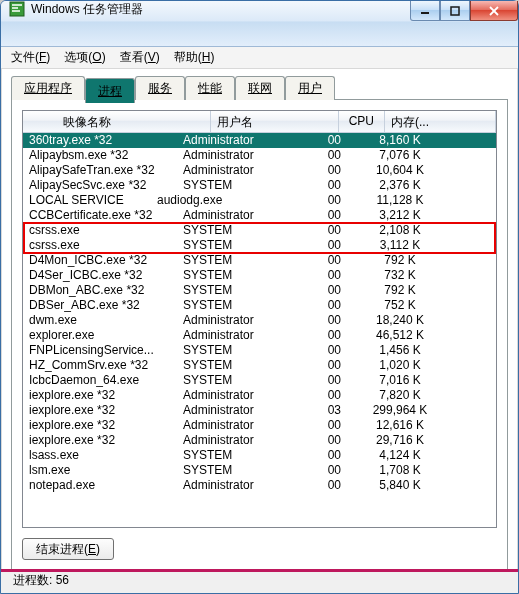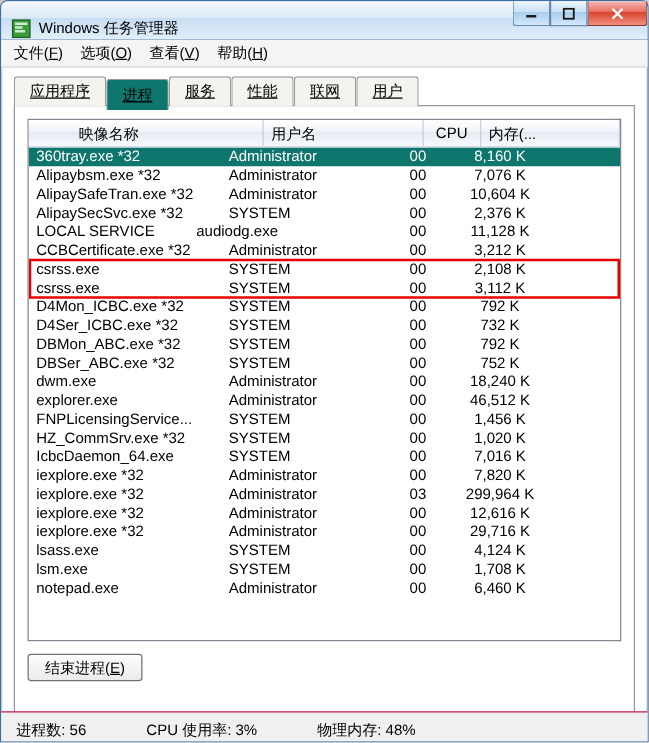--- a/index.html
+++ b/index.html
@@ -1,18 +1,18 @@
 <!DOCTYPE html>
 <html><head>
 <meta charset="utf-8">
 <style>
   * { box-sizing: border-box; margin: 0; padding: 0; font-family: "Segoe UI", Tahoma, sans-serif; }
   body { background: #ccc; width: 519px; height: 594px; overflow: hidden; font-size: 12px; }
   .window { position: relative; width: 519px; height: 594px; border: 1px solid #3a6ea5; border-radius: 6px 6px 0 0; background: #fff; box-shadow: 0 0 0 1px rgba(0,0,0,.15) inset; }
-  .titlebar { height: 31px; background: linear-gradient(#f3f8fd,#dbe9f8 45%,#c7ddf2 46%,#e2eefb); border-bottom: 1px solid #9fb9d6; display: flex; align-items: flex-end; padding-left: 8px; border-radius: 5px 5px 0 0; }
+  .titlebar { height: 46px; background: linear-gradient(#f3f8fd,#dbe9f8 45%,#c7ddf2 46%,#e2eefb); border-bottom: 1px solid #9fb9d6; display: flex; align-items: flex-start; padding-left: 8px; border-radius: 5px 5px 0 0; }
   .titlebar .icon { width: 16px; height: 16px; margin-right: 6px; }
   .titlebar .title { color: #000; font-size: 12px; flex: 1; }
   .winbtns { display: flex; height: 100%; padding-top: 0; }
   .winbtn { width: 30px; height: 20px; margin-left: 0; border: 1px solid #6a8ab0; border-top: none; background: linear-gradient(#eef6fd,#c9e1f8 45%,#a9cdee 46%,#d3e7fb); display: flex; align-items: center; justify-content: center; }
   .winbtn.min { border-radius: 0 0 0 3px; }
   .winbtn.close { width: 48px; border-radius: 0 0 3px 0; background: linear-gradient(#f7b8b2,#e56e60 45%,#d8412e 46%,#f09080); border-color: #8a3a30; }
   .winbtn svg { display: block; }
   .menubar { height: 22px; display: flex; align-items: center; gap: 14px; padding: 0 10px; background: #f4f4f4; border-bottom: 1px solid #d8d8d8; font-size: 12px; }
   .menuitem { cursor: default; }
   .menuitem u { text-decoration: underline; }
@@ -34,21 +34,21 @@
   .cel { overflow: hidden; text-overflow: clip; padding: 0 6px; }
   .cel.image { width: 154px; }
   .cel.user  { width: 128px; }
   .cel.cpu   { width: 46px; text-align: right; padding-right: 10px;}
   .cel.mem   { width: 96px; text-align: center; padding-right: 4px;}
   .redbox { position: absolute; border: 2px solid #e80000; pointer-events: none; }
   .bottomrow { display: flex; align-items: center; justify-content: space-between; margin-top: 10px; }
   .chk { display: flex; align-items: center; gap: 4px; font-size: 12px;}
   .chk input { width: 13px; height: 13px; }
   .btn { min-width: 92px; height: 22px; border: 1px solid #707070; background: linear-gradient(#fdfdfd,#ebebeb); border-radius: 3px; font-size: 12px; padding: 0 10px; cursor: default;}
-  .statusbar { position: absolute; left: 0; right: 0; bottom: 0; height: 24px; background: #f0f0f0; border-top: 1px solid #be185d; display: flex; align-items: flex-end; font-size: 12px; padding: 0 12px; gap: 48px; }
+  .statusbar { position: absolute; left: 0; right: 0; bottom: 0; height: 24px; background: #f0f0f0; border-top: 3px solid #be185d; display: flex; align-items: flex-start; font-size: 12px; padding: 0 12px; gap: 48px; flex-direction: column; }
   .rows::-webkit-scrollbar { width: 17px; height: 17px; }
   .rows::-webkit-scrollbar-track { background: #f0f0f0; border-left:1px solid #ddd;}
   .rows::-webkit-scrollbar-thumb { background: linear-gradient(90deg,#e6eef7,#c2d6ec); border:1px solid #9db8d6; border-radius:2px;}
   .rows::-webkit-scrollbar-button { background:#e8eef7; border:1px solid #9db8d6; height:17px;}
 </style>
 </head>
 <body>
 
 <div class="window">
 
@@ -245,21 +245,21 @@
             <div class="row">
               <div class="cel image">lsm.exe</div>
               <div class="cel user">SYSTEM</div>
               <div class="cel cpu">00</div>
               <div class="cel mem">1,708 K</div>
             </div>
             <div class="row">
               <div class="cel image">notepad.exe</div>
               <div class="cel user">Administrator</div>
               <div class="cel cpu">00</div>
-              <div class="cel mem">6,460 K</div>
+              <div class="cel mem">5,840 K</div>
             </div>
           </div>
       </div>
 
       <div class="bottomrow">
         <button class="btn"><span>结束进程</span>(<u>E</u>)</button>
       </div>
 
     </div>
   </div>

